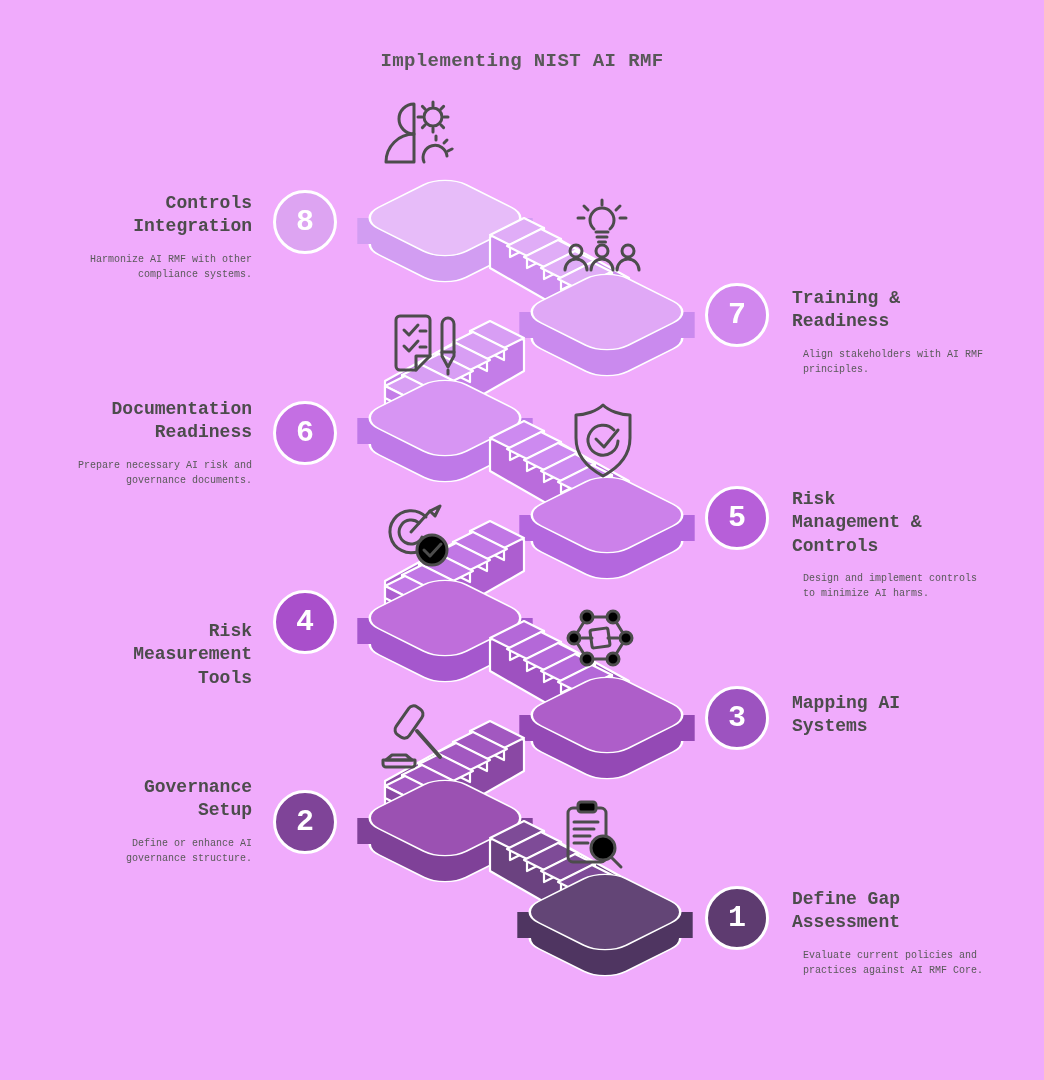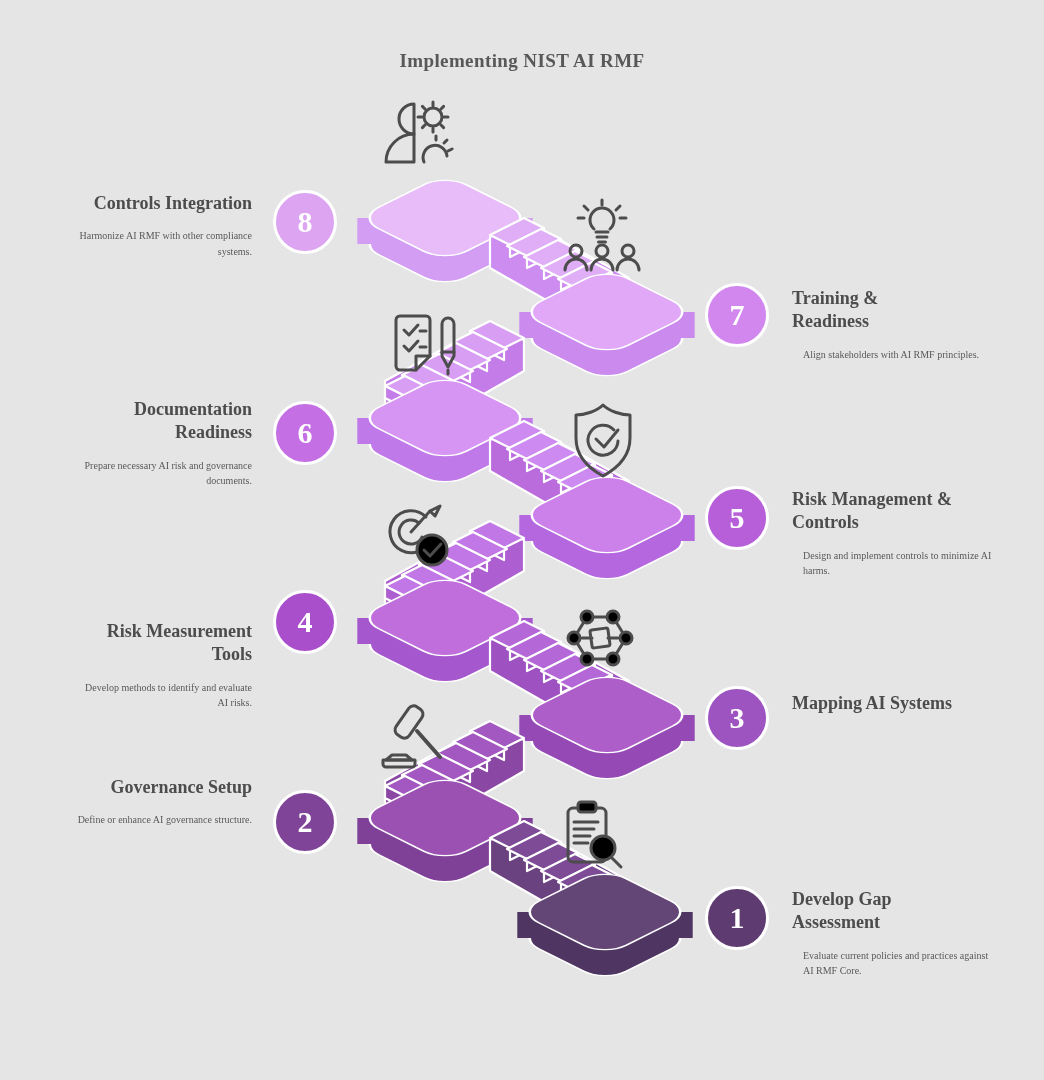--- a/index.html
+++ b/index.html
@@ -1,18 +1,18 @@
 <!DOCTYPE html>
 <html><head>
 <meta charset="utf-8">
 <style>
   html,body{margin:0;padding:0;background:#000;}
   .canvas{
-    position:relative;width:1044px;height:1080px;background:#e5e5e5;overflow:hidden;
-    font-family:Liberation Serif, serif;
+    position:relative;width:1044px;height:1080px;background:#f0abfc;overflow:hidden;
+    font-family:Liberation Mono, monospace;
   }
   .main-title{
     position:absolute;top:50px;left:0;width:100%;text-align:center;
     font-size:19px;font-weight:600;color:#585858;letter-spacing:.4px;margin:0;
   }
   .stairs-svg{position:absolute;left:0;top:0;}
   .icon{position:absolute;stroke:#4c4c4c;}
   .icon *{vector-effect:none;}
   .step{position:absolute;}
   .step h2{
@@ -188,40 +188,39 @@
   <div class="step left" style="top:192px">
     <h2>Controls Integration</h2>
     <p>Harmonize AI RMF with other compliance systems.</p>
   </div>
   <div class="step left" style="top:398px">
     <h2>Documentation Readiness</h2>
     <p>Prepare necessary AI risk and governance documents.</p>
   </div>
   <div class="step left" style="top:620px">
     <h2>Risk Measurement Tools</h2>
-    <p>Develop methods to identify and evaluate AI risks.</p>
   </div>
   <div class="step left" style="top:776px">
     <h2>Governance Setup</h2>
     <p>Define or enhance AI governance structure.</p>
   </div>
 
   <div class="step right" style="top:287px">
     <h2>Training &amp; Readiness</h2>
     <p>Align stakeholders with AI RMF principles.</p>
   </div>
   <div class="step right" style="top:488px">
     <h2>Risk Management &amp; Controls</h2>
     <p>Design and implement controls to minimize AI harms.</p>
   </div>
   <div class="step right" style="top:692px">
     <h2>Mapping AI Systems</h2>
   </div>
   <div class="step right" style="top:888px">
-    <h2>Develop Gap Assessment</h2>
+    <h2>Define Gap Assessment</h2>
     <p>Evaluate current policies and practices against AI RMF Core.</p>
   </div>
 
   <div class="badge" style="left: 273px; top: 190px; background-color: rgb(221, 164, 242);">
     <span>8</span>
   </div>
   <div class="badge" style="left: 273px; top: 401px; background-color: rgb(196, 111, 227);">
     <span>6</span>
   </div>
   <div class="badge" style="left: 273px; top: 590px; background-color: rgb(169, 79, 203);">

